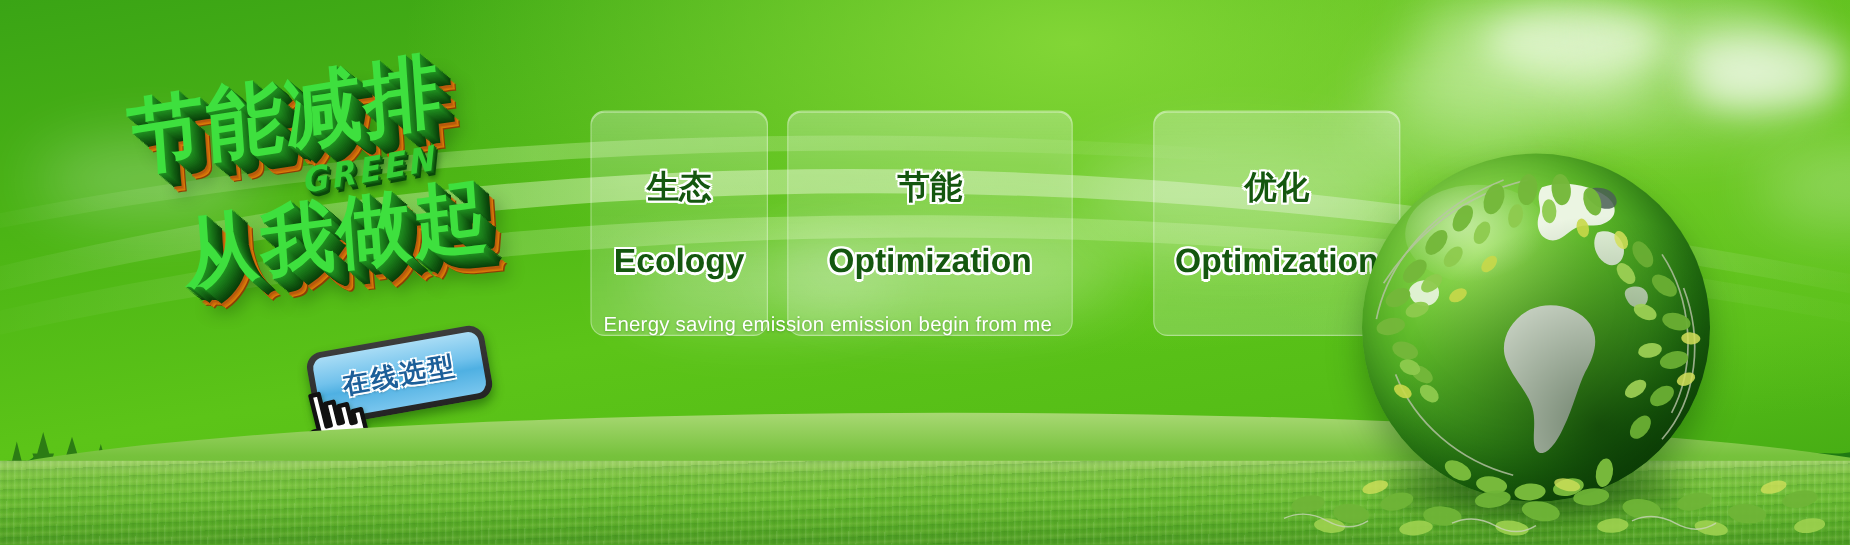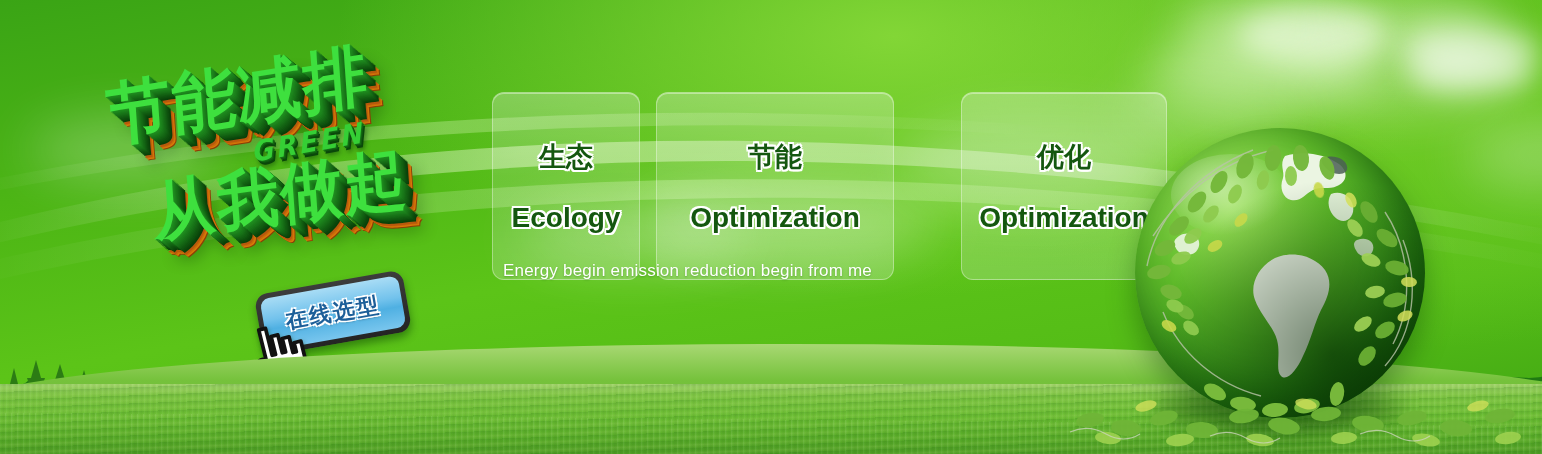--- a/index.html
+++ b/index.html
@@ -218,21 +218,21 @@
     <div class="card" id="card-1">
       <span class="cn">节能</span>
       <span class="en">Optimization</span>
     </div>
     <div class="card" id="card-2">
       <span class="cn">优化</span>
       <span class="en">Optimization</span>
     </div>
   </div>
 
-  <div class="tagline">Energy begin emission reduction begin from me</div>
+  <div class="tagline">Energy saving emission emission begin from me</div>
 
   <div class="select-btn">
     <div class="shell"></div>
     <div class="face">
       <span class="label">在线选型</span>
     </div>
   </div>
 
   <svg class="hand-cursor" viewBox="0 0 64 64">
     <g transform="rotate(-14 32 32)">

